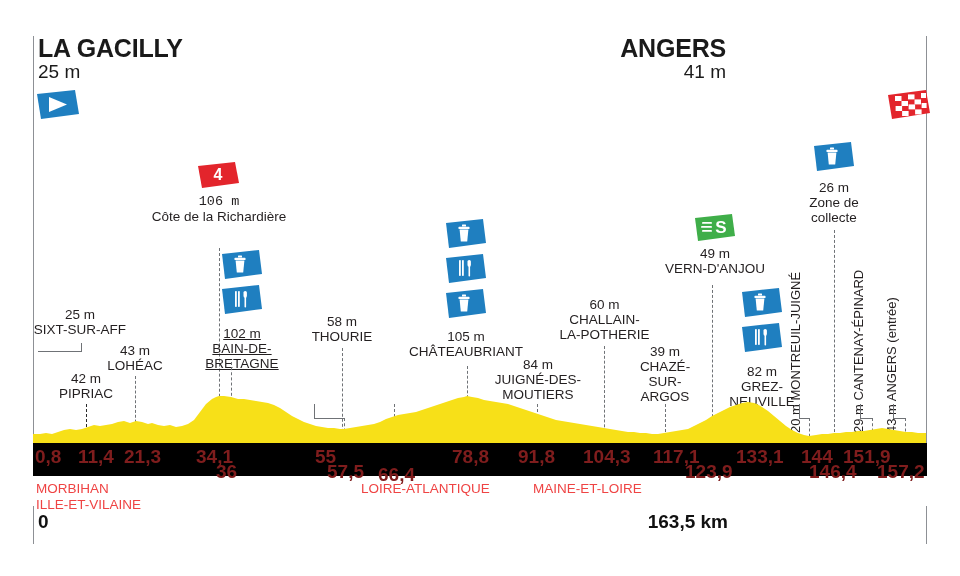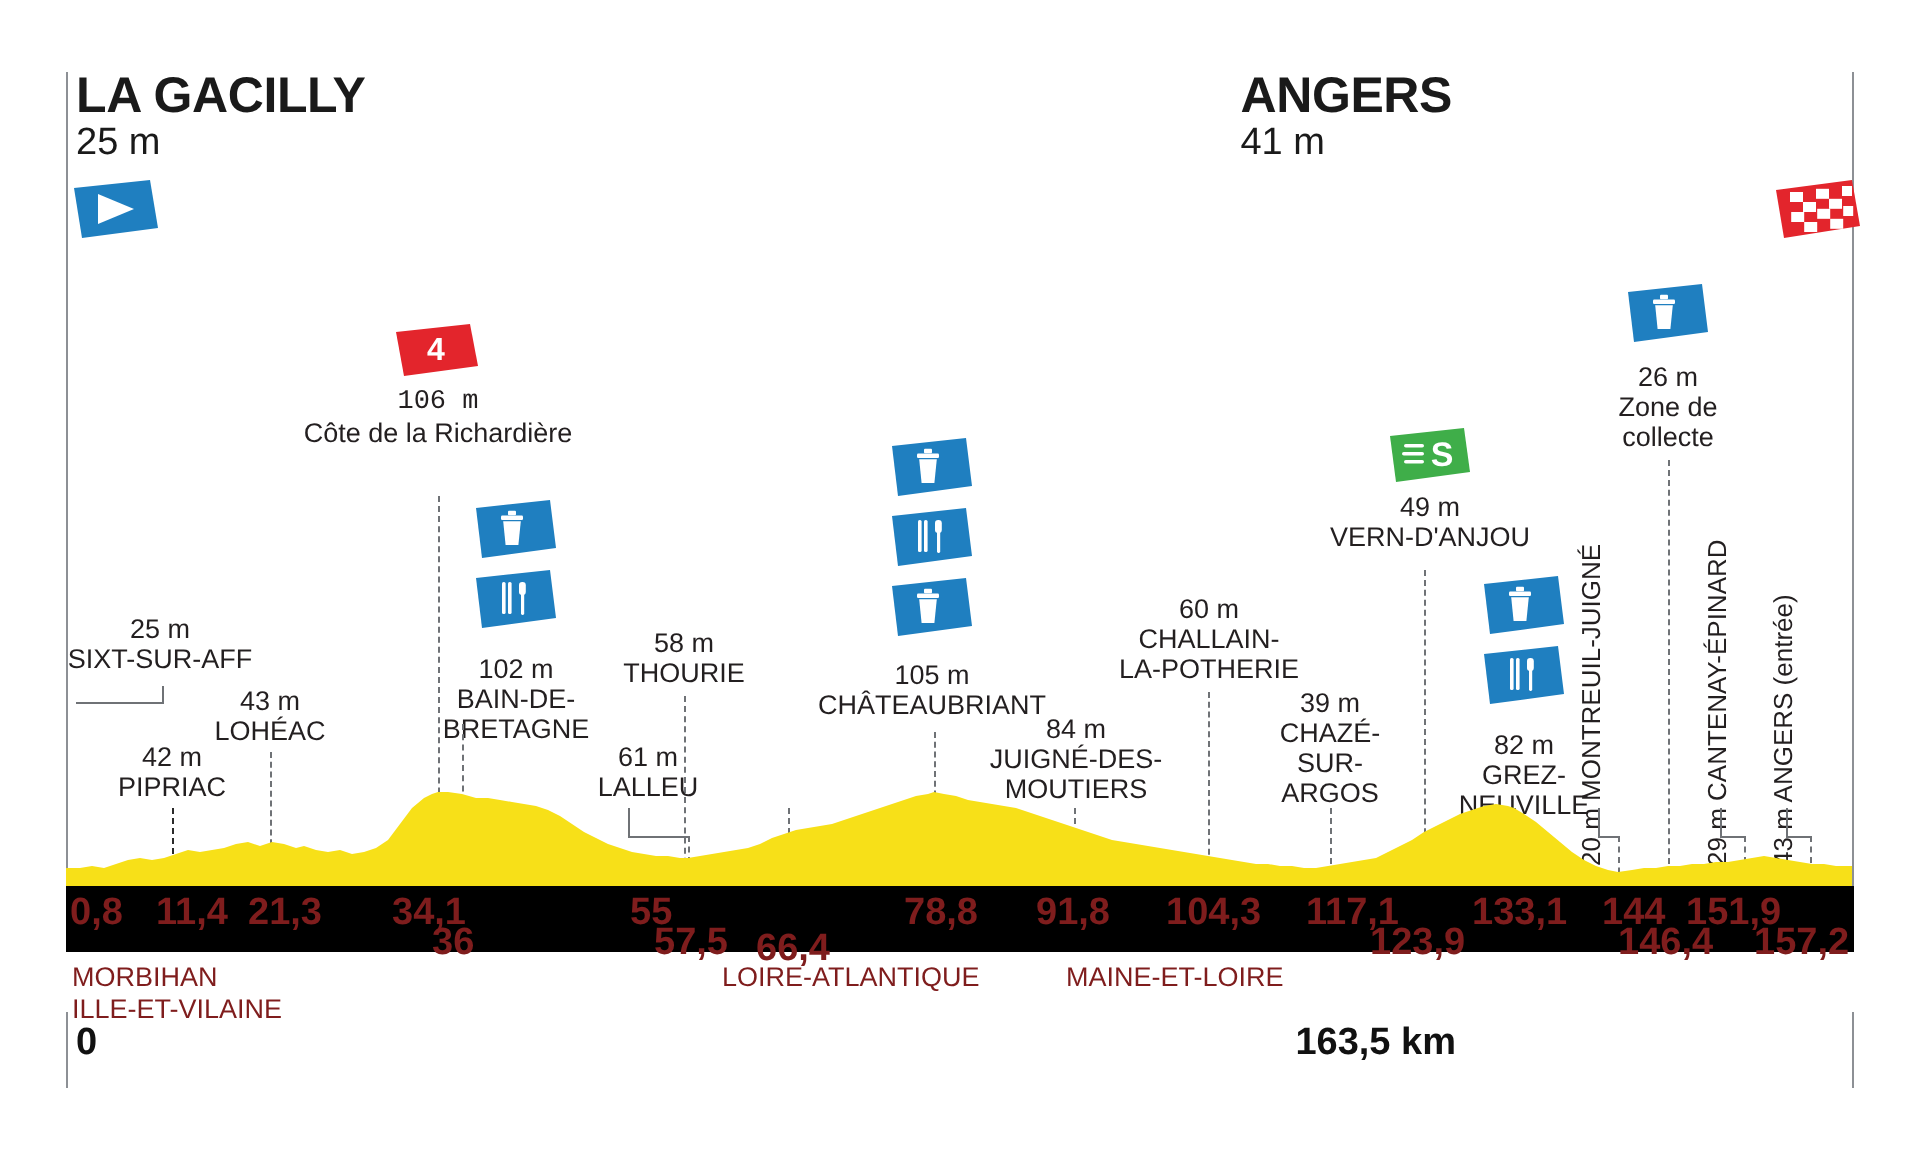--- a/index.html
+++ b/index.html
@@ -30,21 +30,21 @@
     line-height: 1.0;
     white-space: nowrap;
   }
   .terminus .alt {
     font-size: 19px;
     color: #1a1a1a;
     line-height: 1.15;
     white-space: nowrap;
   }
   #start-block { left: 38px; top: 36px; text-align: left; }
-  #finish-block { right: 38px; top: 36px; text-align: left; }
+  #finish-block { right: 38px; top: 36px; text-align: right; }
 
   
   .end-rule {
     position: absolute;
     width: 1px;
     background: #8d9095;
   }
   #start-rule { left: 33px; top: 36px; height: 430px; }
   #finish-rule { left: 926px; top: 36px; height: 430px; }
 
@@ -112,21 +112,21 @@
     font-weight: bold;
     font-size: 19px;
     white-space: nowrap;
   }
 
   
   #dept-row { position: absolute; left: 0; top: 478px; width: 960px; height: 40px; }
   .dept {
     position: absolute;
     font-size: 13.5px;
-    color: #7f1d1d;
+    color: #ef4444;
     white-space: nowrap;
     line-height: 1.22;
   }
   .total-left {
     position: absolute;
     left: 38px; top: 511px;
     font-weight: bold; font-size: 19px; color: #111;
   }
   .total-right {
     position: absolute;
@@ -201,21 +201,21 @@
       <svg width="46" height="32" viewBox="0 0 46 32">
         <path d="M2,6 L39,2 L43,23 L6,28 Z" fill="#e3252c"></path>
         <text x="22" y="20" font-family="Liberation Sans, sans-serif" font-size="16" font-weight="bold" fill="#ffffff" text-anchor="middle">4</text>
       </svg>
     </div>
     <div class="alt" style="margin-top:2px;font-family:Liberation Mono, monospace;">106 m</div>
     <div class="name">Côte de la Richardière</div>
   </div>
   <div class="leader" style="left:219px; top:248px; height:194px;"></div>
 
-  <div class="poi" style="left:208px; top:248px; width:100px;">
+  <div class="poi" style="left:192px; top:248px; width:100px;text-decoration:underline;">
     <div class="poi-icons">
       <svg width="46" height="72" viewBox="0 0 46 72">
         <g>
           <path d="M3,6 L40,2 L43,26 L6,31 Z" fill="#1f7fc0"></path>
           <g fill="#ffffff" transform="translate(15,7)">
             <rect x="0.5" y="2.8" width="11" height="2.2" rx="0.6"></rect>
             <rect x="4" y="0.4" width="4" height="2.2" rx="0.5"></rect>
             <path d="M1.6,5.6 L10.4,5.6 L9.2,17.5 L2.8,17.5 Z"></path>
           </g>
         </g>
@@ -235,24 +235,20 @@
     <div class="name">BRETAGNE</div>
   </div>
   <div class="leader" style="left:231px; top:362px; height:80px;"></div>
 
   <div class="poi" style="left:287px; top:314px; width:110px;">
     <div class="alt">58 m</div>
     <div class="name">THOURIE</div>
   </div>
   <div class="leader" style="left:342px; top:348px; height:94px;"></div>
 
-  <div class="poi" style="left:274px; top:371px; width:100px;">
-    <div class="alt">61 m</div>
-    <div class="name">LALLEU</div>
-  </div>
   <div class="elbow" style="left:314px; top:404px; width:30px; height:14px;"></div>
   <div class="leader" style="left:344px; top:418px; height:24px;"></div>
 
   <div class="leader" style="left:394px; top:404px; height:38px;"></div>
 
   <div class="poi" style="left:398px; top:217px; width:136px;">
     <div class="poi-icons">
       <svg width="46" height="106" viewBox="0 0 46 106">
         <g>
           <path d="M3,6 L40,2 L43,26 L6,31 Z" fill="#1f7fc0"></path>

